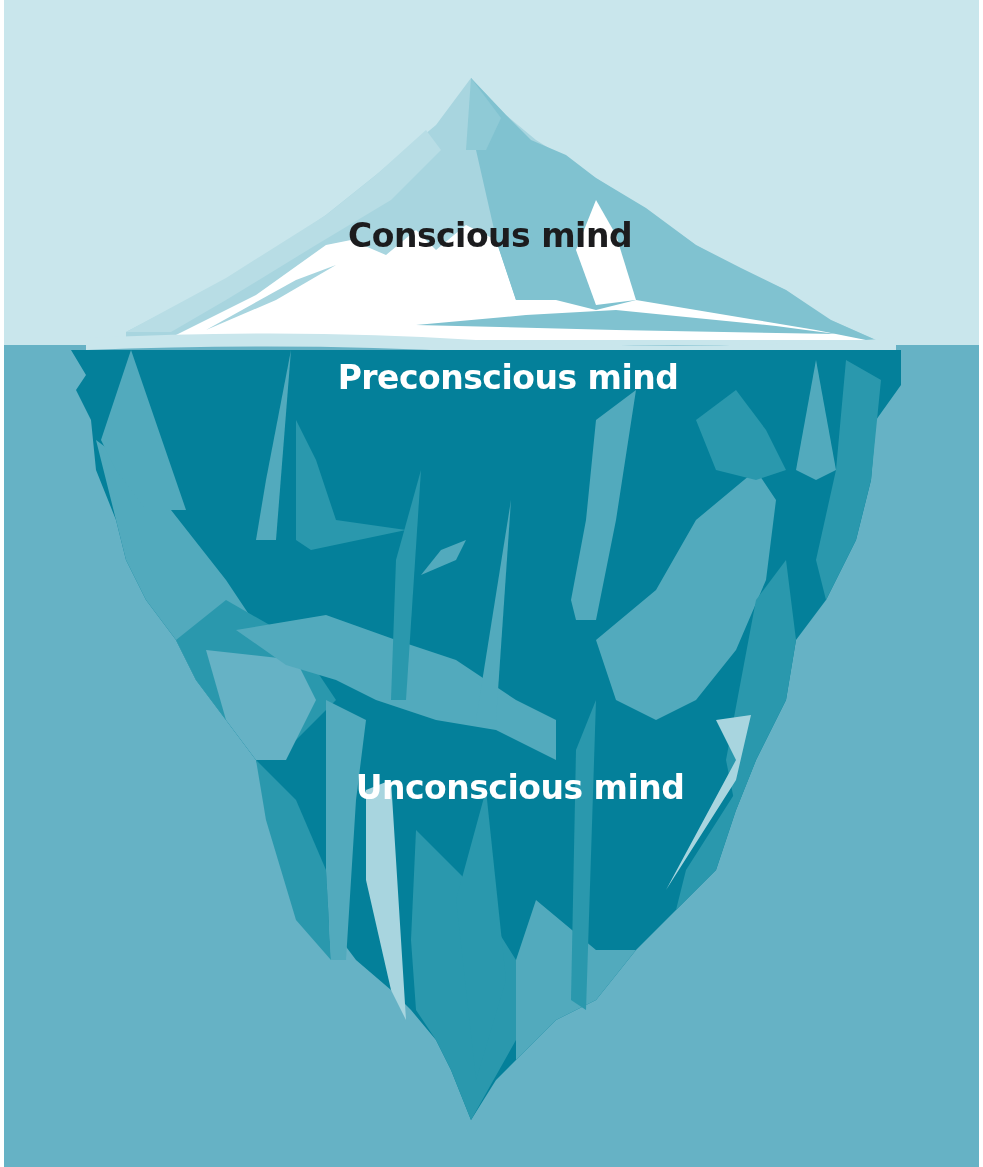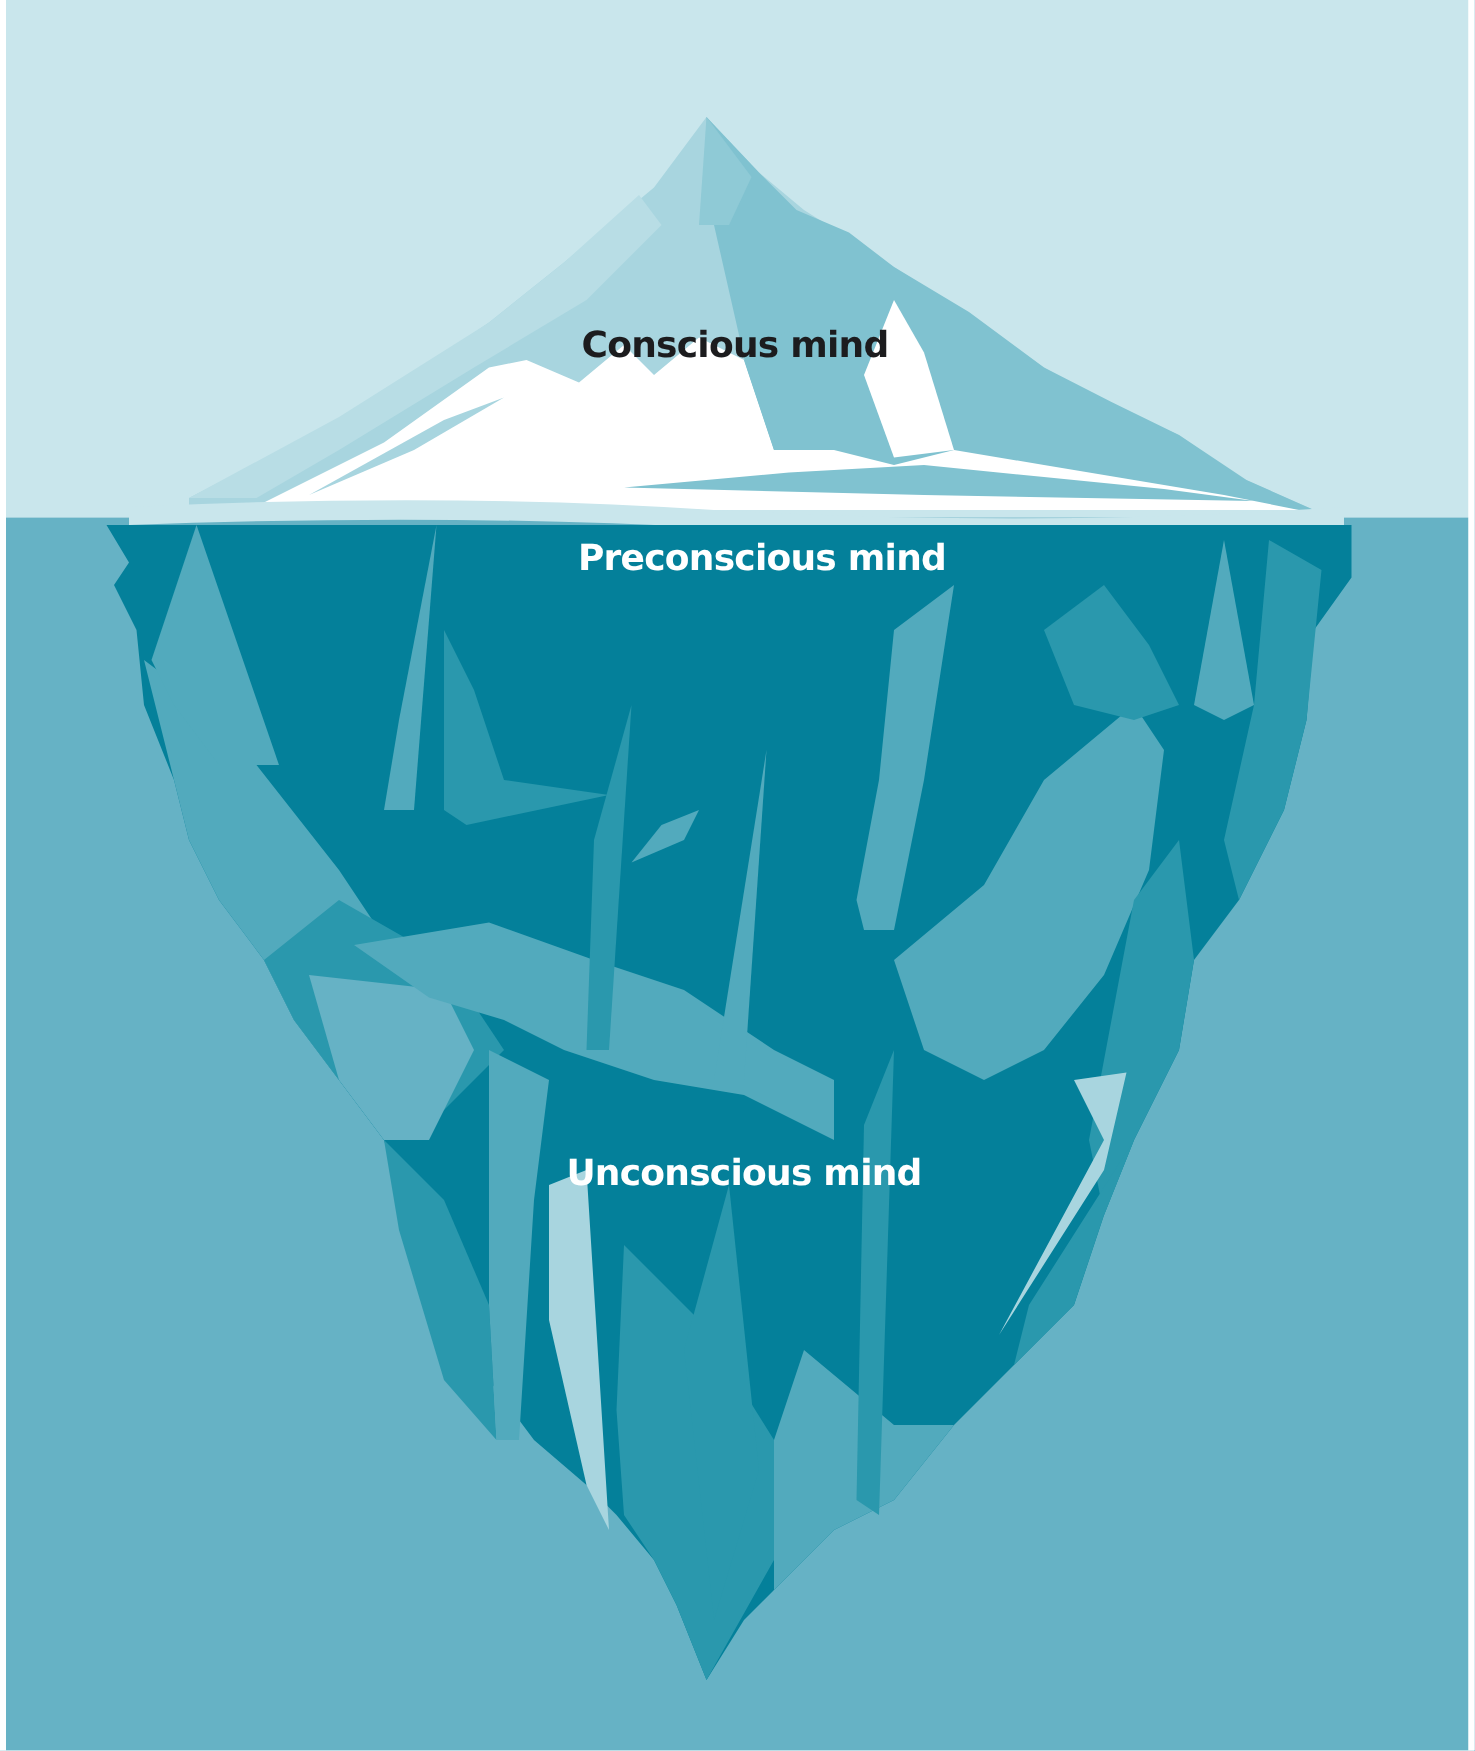--- a/index.html
+++ b/index.html
@@ -5,21 +5,21 @@
     html, body { margin: 0; padding: 0; background: #ffffff; }
     body { width: 983px; height: 1167px; position: relative; overflow: hidden; }
     .frame { position: absolute; left: 4px; top: 0; width: 975px; height: 1167px; overflow: hidden; }
     .sky { position: absolute; left: 0; top: 0; width: 100%; height: 345px; background: #c9e6ec; }
     .sea { position: absolute; left: 0; top: 345px; width: 100%; height: 822px; background: #66b2c5; }
     svg.art { position: absolute; left: -4px; top: 0; width: 983px; height: 1167px; }
     .label {
       position: absolute;
       font-family: "DejaVu Sans", sans-serif;
       font-weight: bold;
-      font-size: 24px;
+      font-size: 33px;
       letter-spacing: -0.5px;
       white-space: nowrap;
       transform: translateX(-50%);
     }
     .label.dark { color: #1c1c1e; }
     .label.light { color: #ffffff; }
   </style>
 </head>
 <body>
 
@@ -80,13 +80,13 @@
     <polygon fill="#2a98ad" points="460,900 490,790 510,980 480,1080"></polygon>
     <polygon fill="#52aabd" points="540,900 600,950 640,950 600,1000 560,1020 520,1060 520,960"></polygon>
     <polygon fill="#2a98ad" points="580,750 600,700 590,1010 575,1000"></polygon>
     <polygon fill="#a8d5df" points="670,890 740,760 720,720 755,715 740,780"></polygon>
     <polygon fill="#2a98ad" points="690,870 760,760 740,810 720,870 680,910"></polygon>
   </g>
 </svg>
 
 <div class="label dark" style="left:490px; top:216px;">Conscious mind</div>
 <div class="label light" style="left:508px; top:358px;">Preconscious mind</div>
-<div class="label light" style="left:496px; top:768px;">Unconscious mind</div>
+<div class="label light" style="left:520px; top:768px;">Unconscious mind</div>
 
 </body></html>

